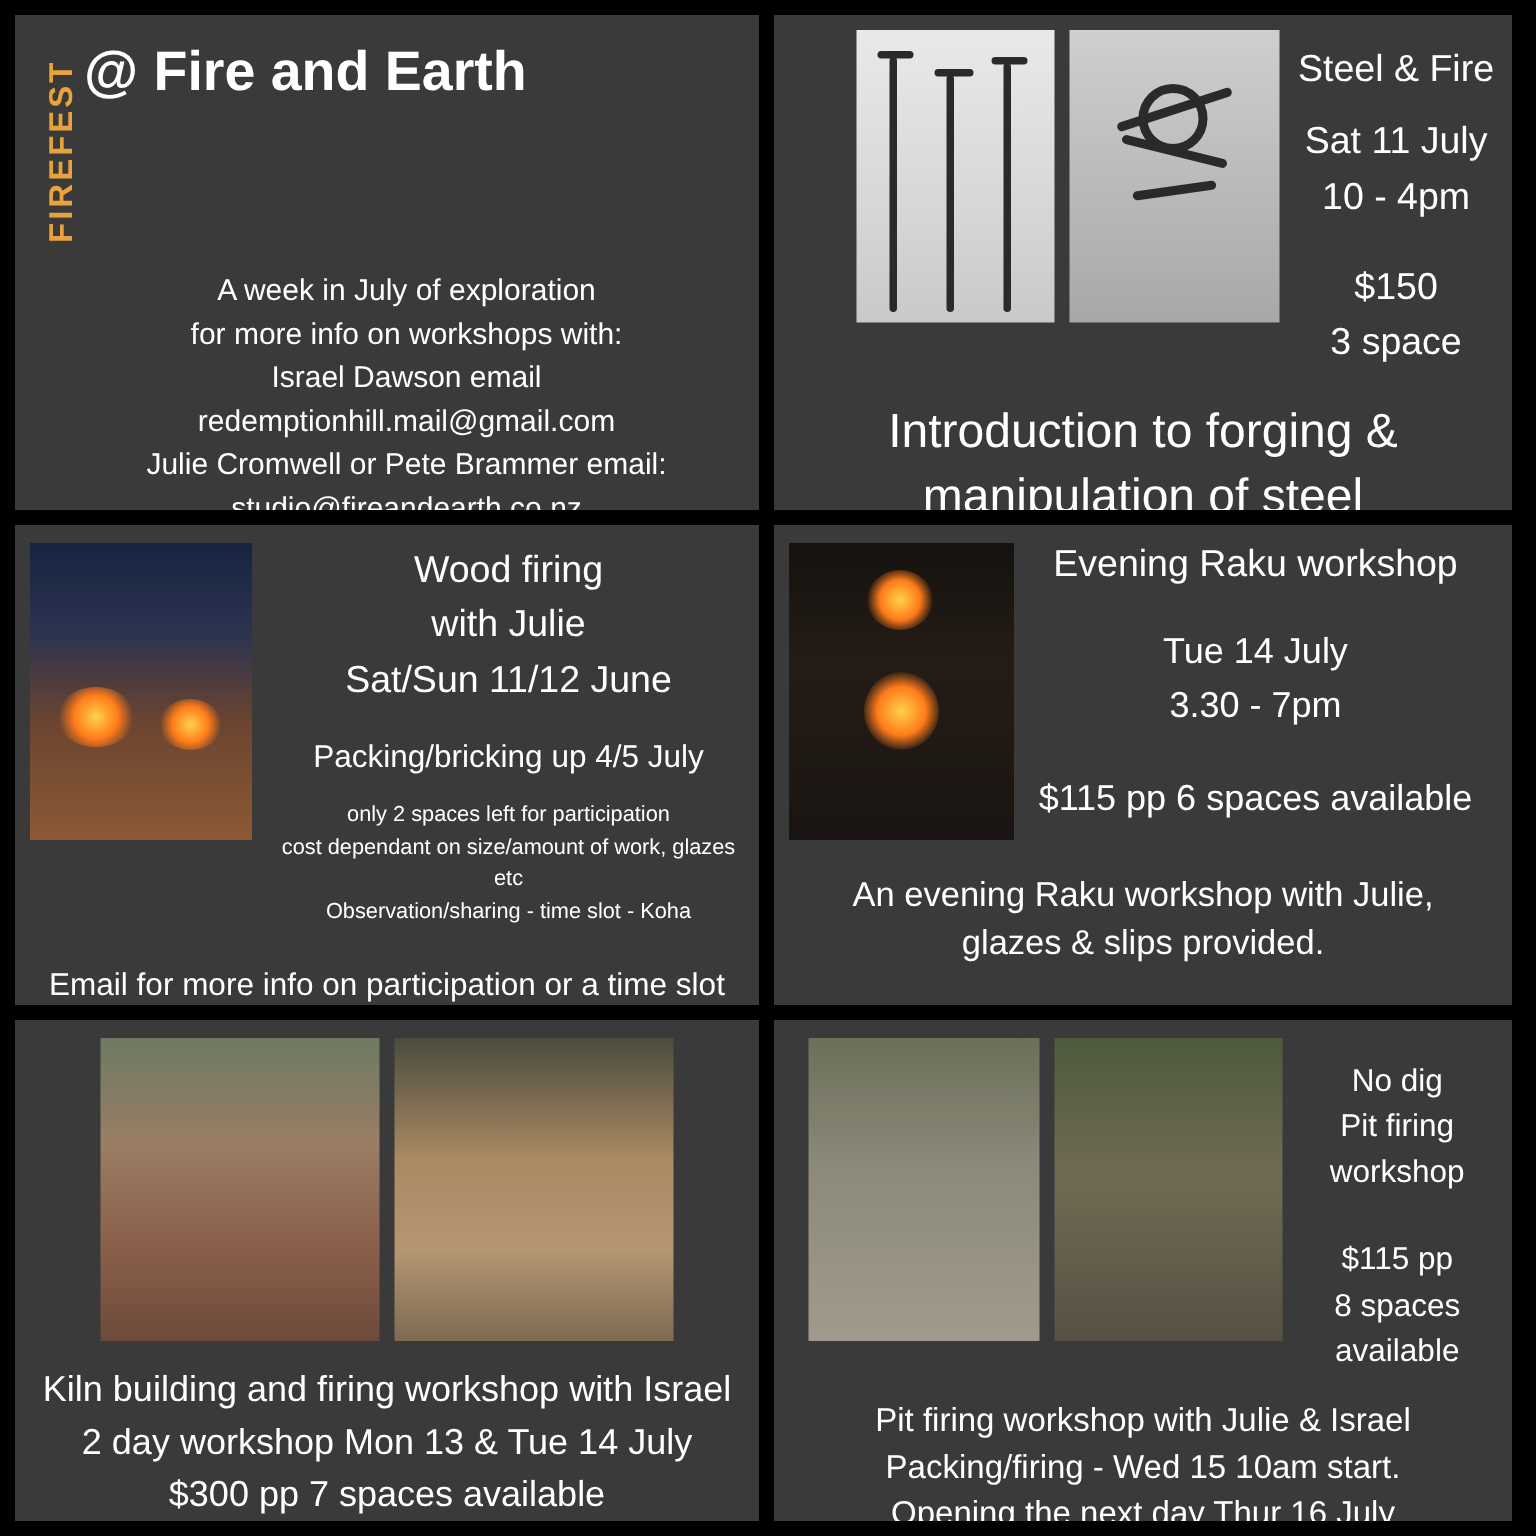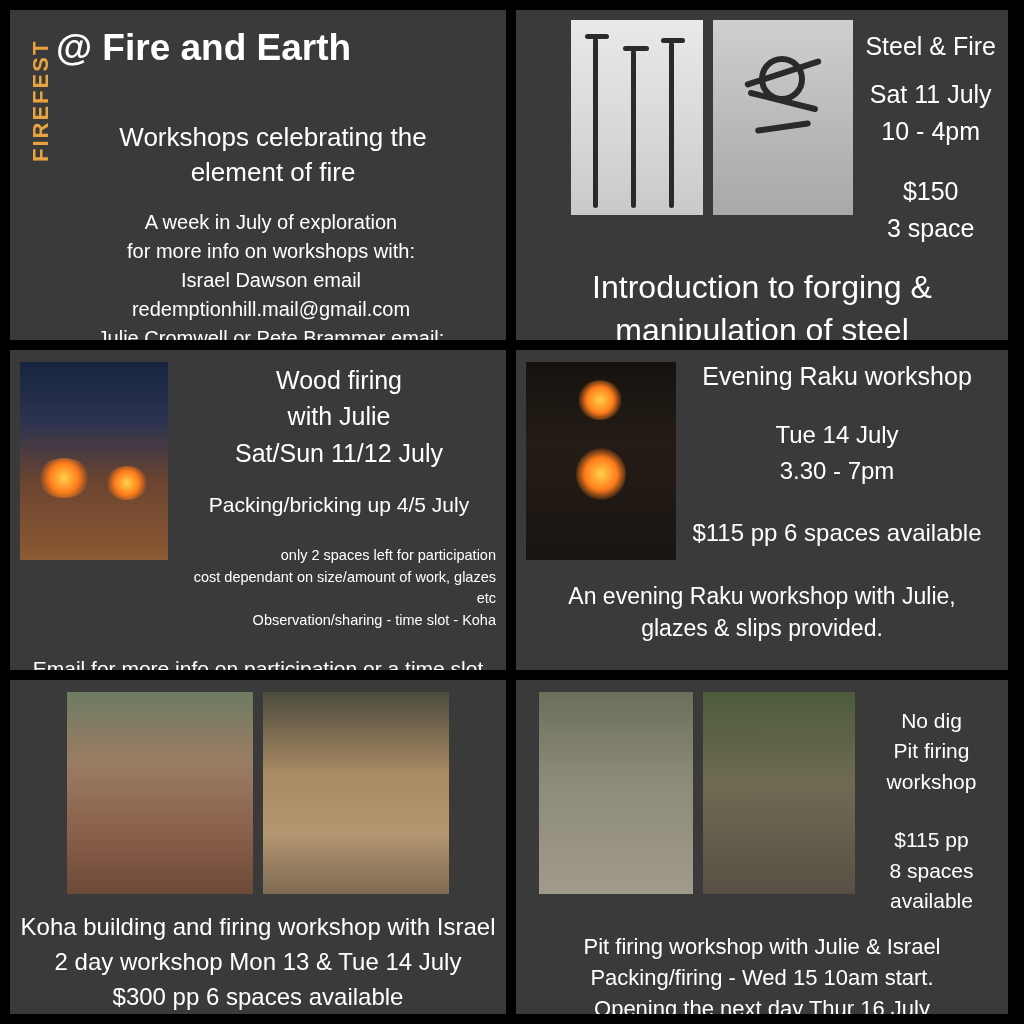--- a/index.html
+++ b/index.html
@@ -108,21 +108,21 @@
   .p3 { padding: 12px 10px; }
   .p3-top { display: flex; gap: 14px; }
   .ph-wood {
     width: 148px; height: 198px;
     background: linear-gradient(180deg,#17243f 0%, #2b3350 30%, #6b4430 60%, #8c5a34 100%);
     flex: none;
   }
   .p3-txt { flex: 1; text-align: center; }
   .p3-head { font-size: 25px; line-height: 1.45; }
   .p3-pack { font-size: 21px; margin-top: 22px; }
-  .p3-small { font-size: 14.5px; line-height: 1.5; margin-top: 28px; text-align: right; }
+  .p3-small { font-size: 14.5px; line-height: 1.5; margin-top: 16px; }
   .p3-foot {
     text-align: center;
     font-size: 21px;
     line-height: 1.4;
     margin-top: 22px;
   }
 
   
   .p4 { padding: 12px 10px; }
   .p4-top { display: flex; }
@@ -164,22 +164,20 @@
 
 <div class="poster">
 
   <div class="row row-1">
 
     <div class="panel panel-left p1">
       <div class="title-line">
         <div class="firefest">FIREFEST</div>
         <div class="title-main">@ Fire and Earth</div>
       </div>
-      <div class="subtitle" style="white-space:pre-line">Workshops celebrating the
-element of fire</div>
       <div class="blurb" style="white-space:pre-line">A week in July of exploration
 for more info on workshops with:
 Israel Dawson email redemptionhill.mail@gmail.com
 Julie Cromwell or Pete Brammer email:
 studio@fireandearth.co.nz</div>
     </div>
 
     <div class="panel panel-right p2">
       <div class="p2-top">
         <div class="img-stack">
@@ -216,21 +214,21 @@
 
     <div class="panel panel-left p3">
       <div class="p3-top">
         <div class="ph ph-wood">
           <div class="glow" style="left:18px;top:96px;width:52px;height:40px;"></div>
           <div class="glow" style="left:86px;top:104px;width:42px;height:34px;"></div>
         </div>
         <div class="p3-txt">
           <div class="p3-head">Wood firing</div>
           <div class="p3-head">with Julie</div>
-          <div class="p3-head">Sat/Sun 11/12 July</div>
+          <div class="p3-head">Sat/Sun 11/12 June</div>
           <div class="p3-pack">Packing/bricking up 4/5 July</div>
           <div class="p3-small" style="white-space:pre-line">only 2 spaces left for participation
 cost dependant on size/amount of work, glazes etc
 Observation/sharing  - time slot  - Koha</div>
         </div>
       </div>
       <div class="p3-foot" style="white-space:pre-line">Email for more info on participation or a time slot
 to come observe, ask questions and learn.</div>
     </div>
 
@@ -253,23 +251,23 @@
   </div>
 
   <div class="row row-3">
 
     <div class="panel panel-left p5">
       <div class="p5-top">
         <div class="ph ph-kiln1"></div>
         <div class="ph ph-kiln2"></div>
       </div>
       <div class="p5-foot">
-        <div>Koha building and firing workshop with Israel</div>
+        <div>Kiln building and firing workshop with Israel</div>
         <div>2 day workshop Mon 13 &amp; Tue 14 July</div>
-        <div>$300 pp  6 spaces available</div>
+        <div>$300 pp  7 spaces available</div>
       </div>
     </div>
 
     <div class="panel panel-right p6">
       <div class="p6-top">
         <div class="ph ph-pit1"></div>
         <div class="ph ph-pit2"></div>
         <div class="p6-side">
           <div style="white-space:pre-line">No dig
 Pit firing

